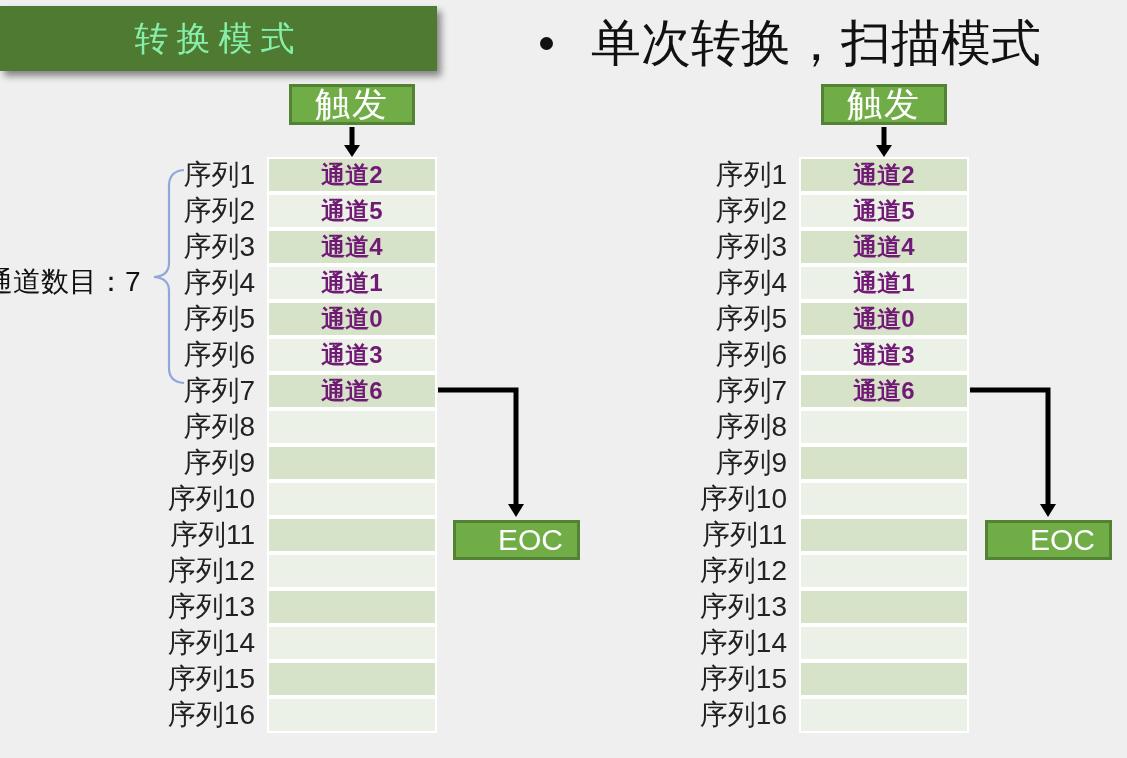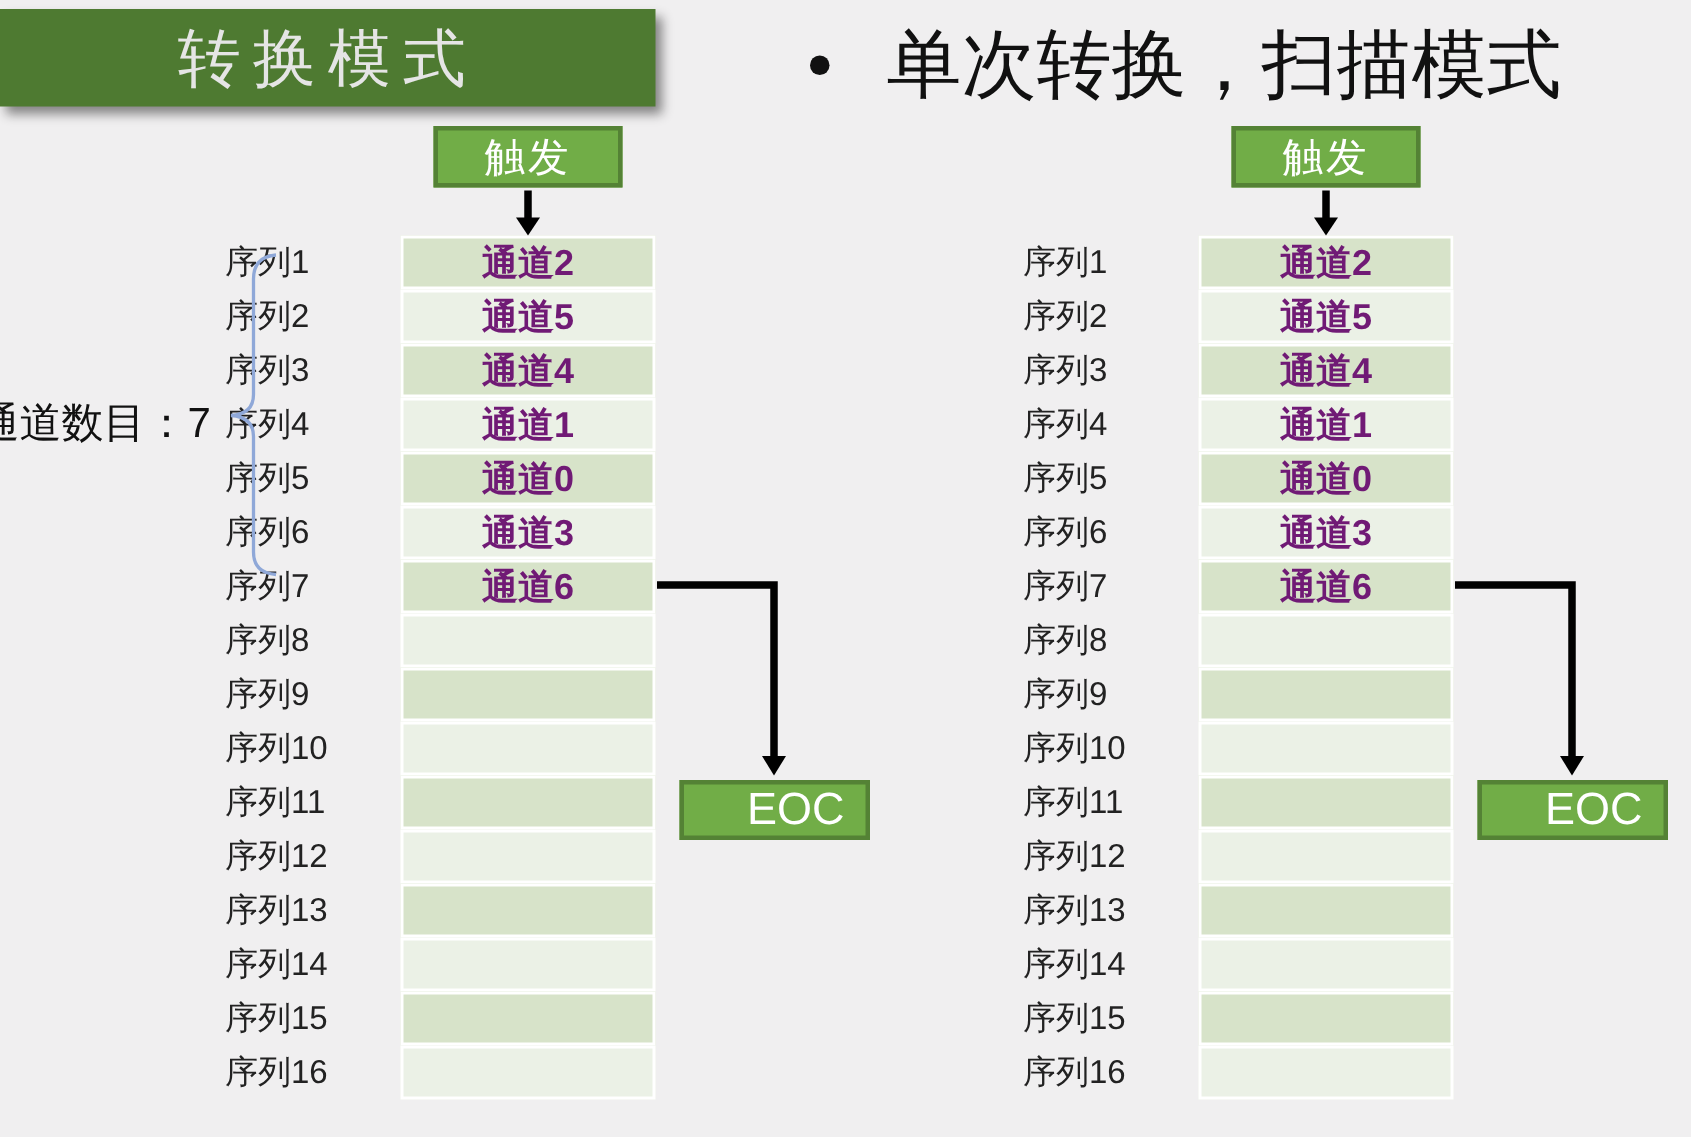--- a/index.html
+++ b/index.html
@@ -16,21 +16,21 @@
   body{
     font-family:"Liberation Sans","DejaVu Sans",sans-serif;
     background:var(--background);
     overflow:hidden;
   }
   .slide{position:relative;width:1127px;height:758px;overflow:hidden;}
 
   .title-bar{
     position:absolute;left:0;top:6px;width:437px;height:65px;
     background:var(--title-bar);
-    color:#e5e5e5;font-size:42px;letter-spacing:8px;
+    color:#86efac;font-size:34px;letter-spacing:8px;
     display:flex;align-items:center;justify-content:center;
     box-shadow:4px 5px 7px rgba(0,0,0,0.45);
   }
 
   .bullet-line{
     position:absolute;left:540px;top:16px;height:54px;
     display:flex;align-items:center;color:#111;
   }
   .bullet-dot{
     width:13px;height:13px;border-radius:50%;background:#111;
@@ -38,34 +38,34 @@
   }
   .bullet-text{font-size:50px;white-space:nowrap;}
 
   .green-box{
     position:absolute;
     background:var(--box-fill);
     border:3px solid var(--box-border);
     color:#ffffff;
     display:flex;align-items:center;justify-content:center;
   }
-  .trigger-box{width:126px;height:41px;font-size:27px;letter-spacing:2px;}
+  .trigger-box{width:126px;height:41px;font-size:35px;letter-spacing:2px;}
   .trigger-left{left:289px;top:84px;}
   .trigger-right{left:821px;top:84px;}
   .eoc-box{width:127px;height:40px;font-size:30px;padding-left:28px;}
   .eoc-left{left:453px;top:520px;}
   .eoc-right{left:985px;top:520px;}
 
   .seq-table{position:absolute;top:157px;}
   .seq-table-left{left:150px;}
   .seq-table-right{left:682px;}
   .row{display:flex;height:36px;}
   .seq-label{
-    width:117px;padding-right:12px;
-    font-size:22px;color:#222;line-height:36px;white-space:nowrap;
+    width:117px;text-align:right;padding-right:12px;
+    font-size:28px;color:#222;line-height:36px;white-space:nowrap;
   }
   .chan-cell{
     width:170px;height:36px;border:2px solid #ffffff;
     font-size:24px;font-weight:700;color:#701a75;
     display:flex;align-items:center;justify-content:center;
     white-space:nowrap;
   }
   .chan-cell.dark{background:var(--row-dark);}
   .chan-cell.light{background:var(--row-light);}
 

